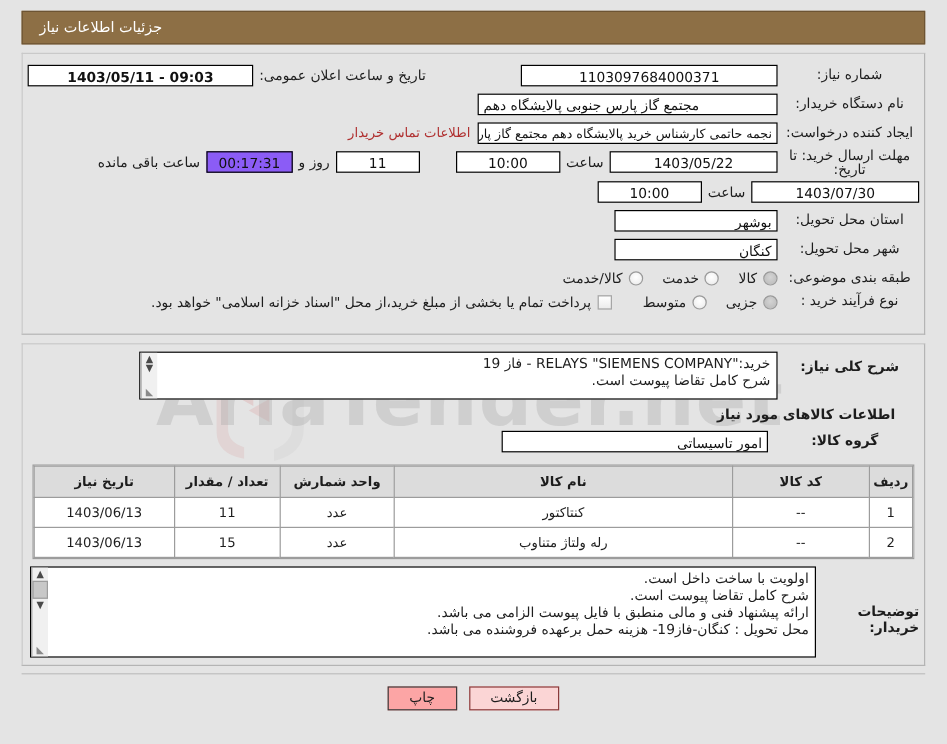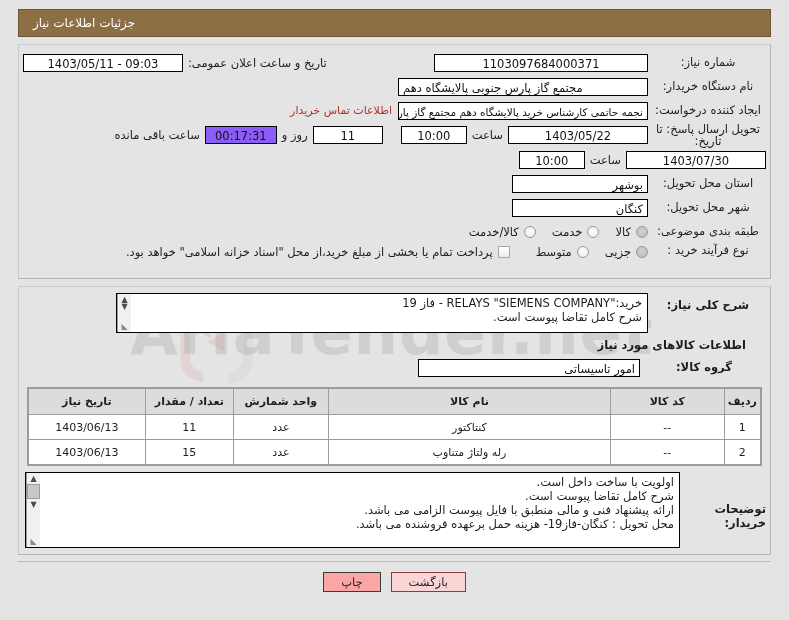--- a/index.html
+++ b/index.html
@@ -116,26 +116,26 @@
     overflow: hidden;
     white-space: nowrap;
   }
   .fld.right  { text-align: left; }
   .fld.yellow { background: #8b5cf6; }
 
   .w-need-no   { width: 214px; }
   .w-buyer     { width: 250px; }
   .w-creator   { width: 250px; text-align:right; font-size:10.5px; }
   .w-date      { width: 140px; }
-  .w-time      { width: 66px;  }
+  .w-time      { width: 87px; margin-left: 12px;  }
   .w-days      { width: 72px;  }
   .w-count     { width: 70px;  }
   .w-province  { width: 136px; text-align:right;}
   .w-city      { width: 136px; text-align:right;}
-  .w-announce  { width: 160px; }
+  .w-announce  { width: 188px; font-weight: bold; }
   .w-goodsgrp  { width: 222px; text-align:right;}
 
   .inline-txt {
     font-size: 11.5px;
     color: #1d1d1d;
     padding: 0 5px;
     white-space: nowrap;
   }
   .link {
     font-size: 11px;
@@ -328,21 +328,21 @@
       <div class="fld w-buyer right">مجتمع گاز پارس جنوبی  پالایشگاه دهم</div>
     </div>
 
     <div class="row">
       <div class="lbl">ایجاد کننده درخواست:</div>
       <div class="fld w-creator">نجمه حاتمی کارشناس خرید پالایشگاه دهم  مجتمع گاز پارس جنوبی  پالایشگاه</div>
       <a class="link" href="#">اطلاعات تماس خریدار</a>
     </div>
 
     <div class="row">
-      <div class="lbl two-line">تحویل ارسال پاسخ: تا تاریخ:</div>
+      <div class="lbl two-line">مهلت ارسال خرید: تا تاریخ:</div>
       <div class="fld w-date">1403/05/22</div>
       <div class="inline-txt">ساعت</div>
       <div class="fld w-time">10:00</div>
       <div style="width:18px"></div>
       <div class="fld w-count">11</div>
       <div class="inline-txt">روز و</div>
       <div class="fld w-days yellow">00:17:31</div>
       <div class="inline-txt">ساعت باقی مانده</div>
     </div>
 

